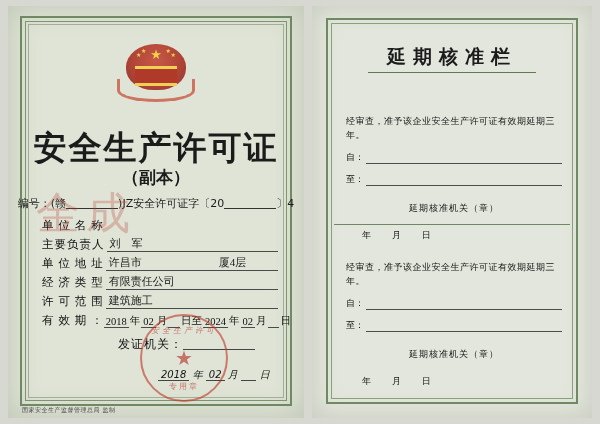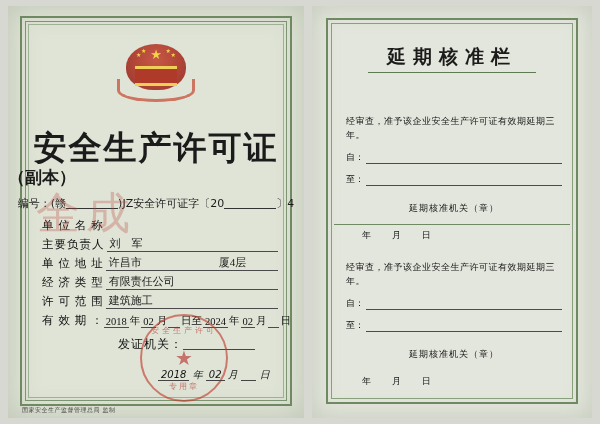--- a/index.html
+++ b/index.html
@@ -111,21 +111,21 @@
     font-family: "DejaVu Sans", sans-serif;
     font-size: 33px;
     font-weight: bold;
     letter-spacing: 2px;
     color: #1b1b1b;
   }
   .cert-subtitle {
     position: absolute;
     left: 0; right: 0;
     top: 160px;
-    text-align: left;
+    text-align: center;
     font-size: 17px;
     font-weight: bold;
     color: #1b1b1b;
   }
   .cert-number {
     position: absolute;
     left: 0; right: 0;
     top: 190px;
     text-align: center;
     font-size: 11px;
@@ -220,20 +220,21 @@
   .seal .star-c {
     position: absolute;
     left: 50%; top: 50%;
     transform: translate(-50%,-50%);
     font-size: 20px;
   }
   .seal .txt-top {
     position: absolute;
     left: 0; right: 0; top: 9px;
     letter-spacing: 3px;
+    font-style: italic;
   }
   .seal .txt-bot {
     position: absolute;
     left: 0; right: 0; bottom: 8px;
     letter-spacing: 2px;
   }
   
   .watermark {
     position: absolute;
     left: 28px;

